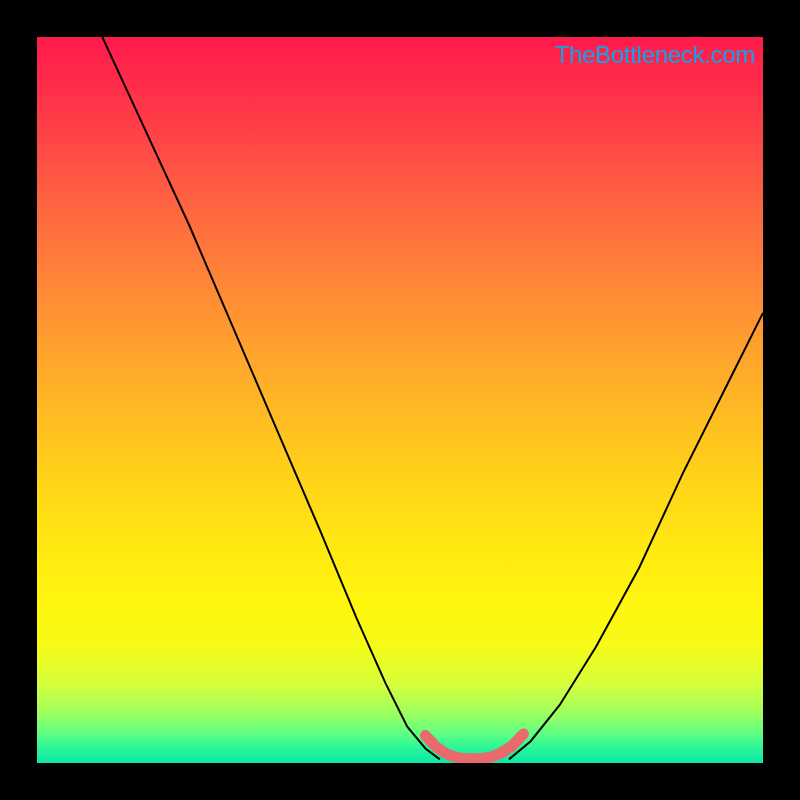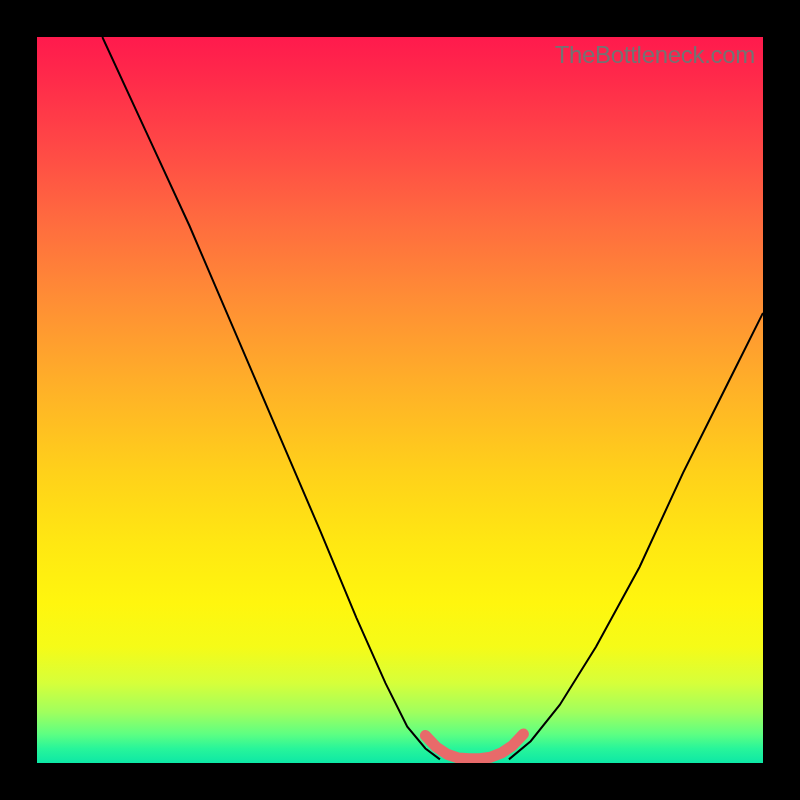--- a/index.html
+++ b/index.html
@@ -49,21 +49,21 @@
       #a0ff5e 93%,
       #5eff82 96%,
       #28f59a 98%,
       #0de8a6 100%
     );
   }
   .watermark {
     position: absolute;
     top: 4px;
     right: 8px;
-    color: #737373;
+    color: #0ea5e9;
     font-size: 24px;
     font-weight: 500;
     letter-spacing: -0.3px;
   }
   svg.curves {
     position: absolute;
     left: 0;
     top: 0;
     width: 726px;
     height: 726px;

